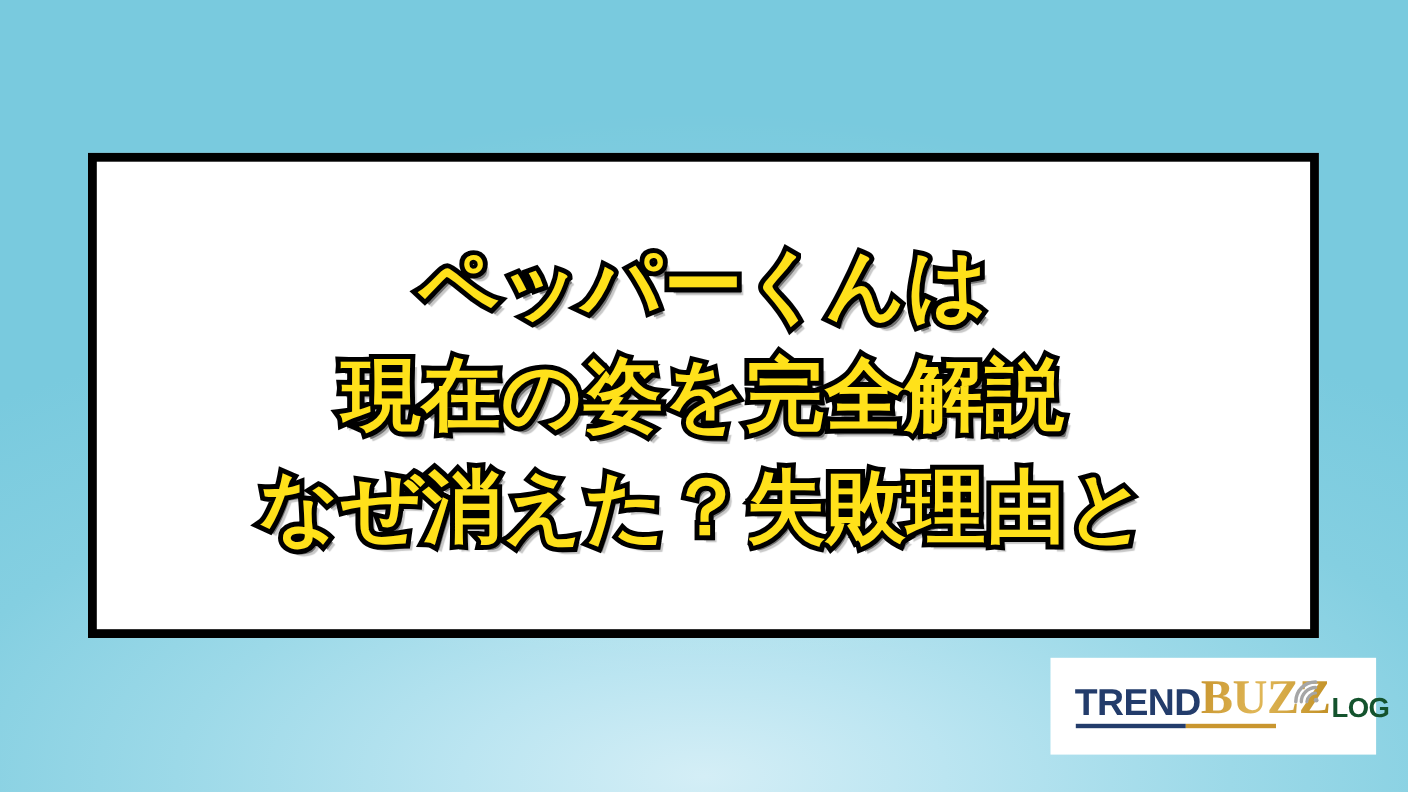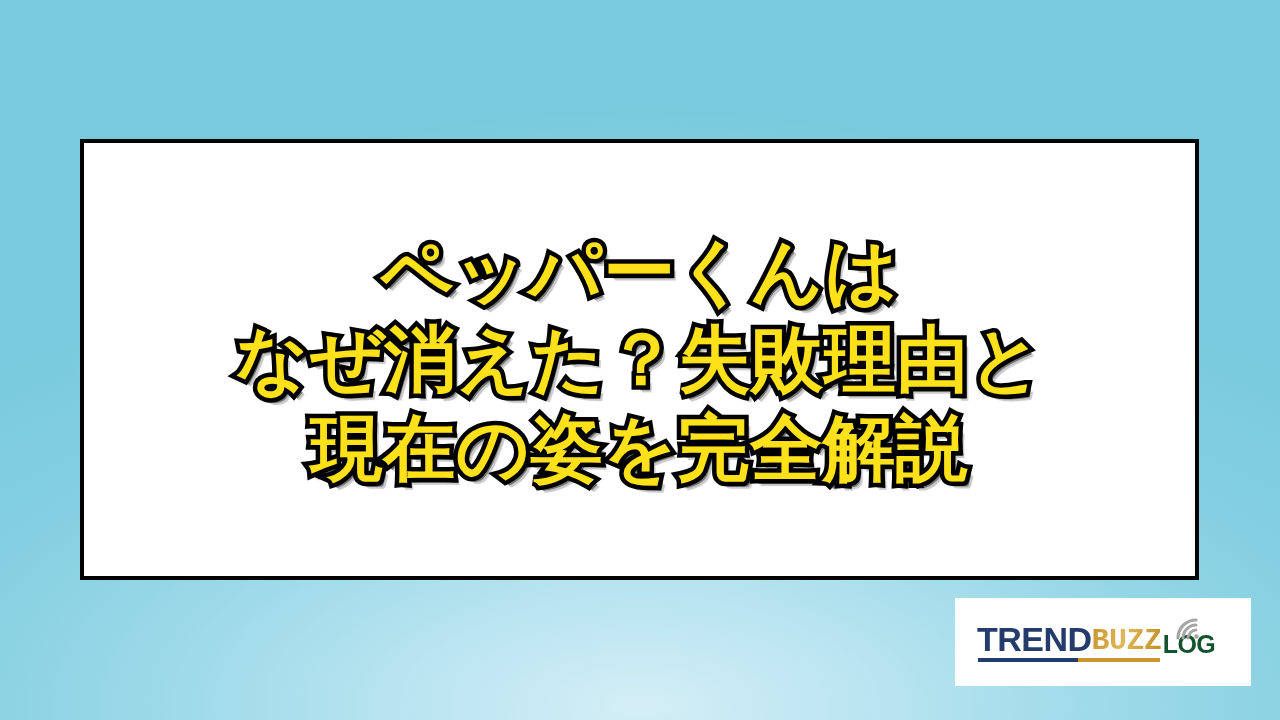--- a/index.html
+++ b/index.html
@@ -35,26 +35,26 @@
         rgba(255,255,255,0.08) 45%,
         rgba(255,255,255,0) 75%);
   }
 
   
   #title-panel {
     position:absolute;
     left:80px; top:139px;
     width:1119px; height:441px;
     background:#FFFFFF;
-    border:4px solid #000000;
+    border:8px solid #000000;
     display:flex;
     flex-direction:column;
     align-items:center;
     justify-content:center;
-    gap:8px;
+    gap:20px;
     z-index:2;
   }
 
   .headline-line {
     font-family:"DejaVu Sans", sans-serif;
     font-weight:700;
     font-size:72px;
     line-height:1.12;
     letter-spacing:0.01em;
     color:#FFE11A;
@@ -97,23 +97,23 @@
   }
 
   .word-trend {
     font-family:"Liberation Sans", sans-serif;
     font-weight:700;
     font-size:34px;
     letter-spacing:-0.5px;
     color:#233C6B;
   }
   .word-buzz {
-    font-family:Liberation Mono, monospace;
+    font-family:Liberation Serif, serif;
     font-weight:700;
-    font-size:30px;
+    font-size:44px;
     letter-spacing:-0.5px;
     background:linear-gradient(100deg,#C9962F 0%,#E0B758 45%,#C18F24 100%);
     -webkit-background-clip:text;
     background-clip:text;
     color:transparent;
   }
   .word-log {
     font-family:"Liberation Sans", sans-serif;
     font-weight:700;
     font-size:25px;
@@ -141,23 +141,23 @@
 </style>
 </head>
 <body>
 
 <div id="bg-gradient"></div>
 
 <div id="title-panel">
 
   <div class="headline-line line-1">ペッパーくんは</div>
 
+  <div class="headline-line line-3">現在の姿を完全解説</div>
+
   <div class="headline-line line-2">なぜ消えた？失敗理由と</div>
-
-  <div class="headline-line line-3">現在の姿を完全解説</div>
 
 </div>
 
 <div id="logo-card">
 
   <div id="logo-inner">
 
     <div id="logo-wordmark">
       <span class="word-trend">TREND</span>
       <span class="word-buzz">BUZZ</span>

